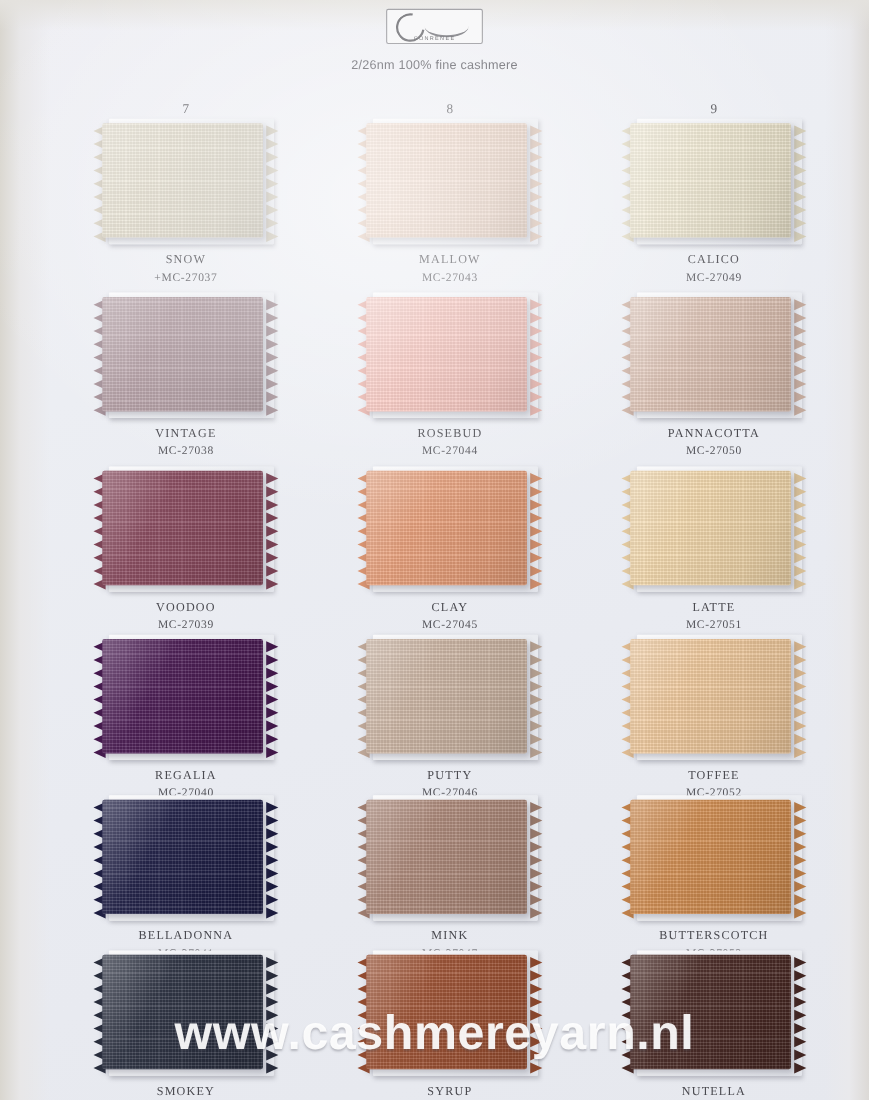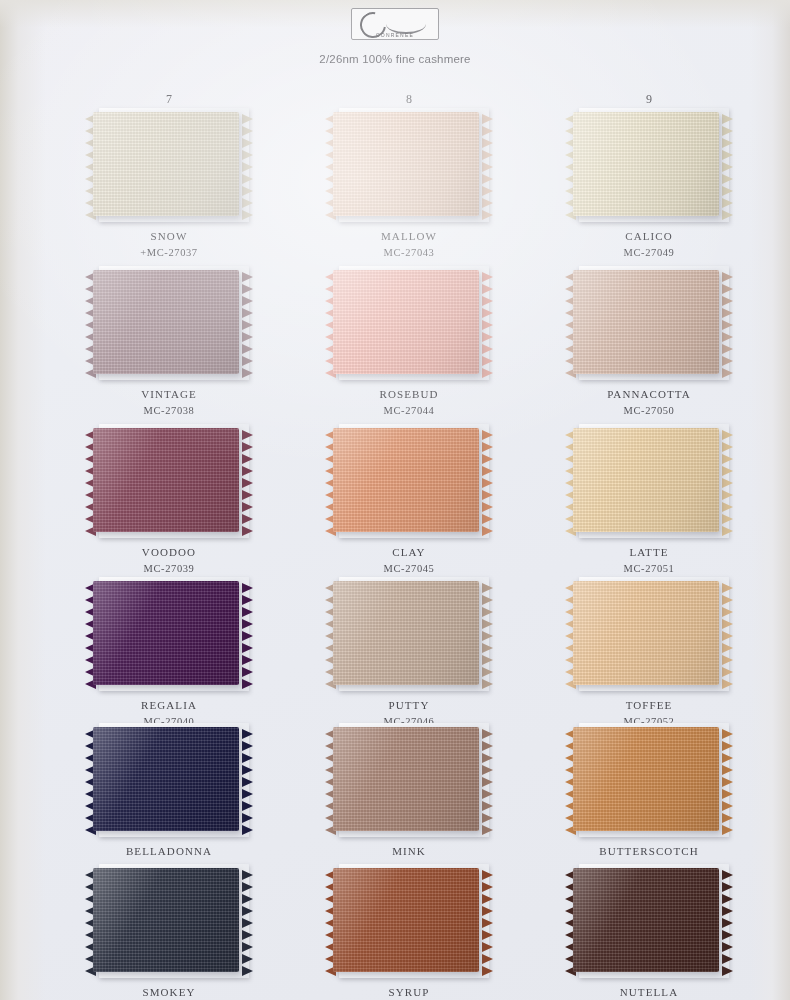--- a/index.html
+++ b/index.html
@@ -853,13 +853,14 @@
             <div class="shade"></div>
           </div>
         </div>
         <div class="labels">
           <div class="label-name">NUTELLA</div>
         </div>
       </div>
     </div>
 
   <div class="sheen"></div>
+  <div id="watermark">www.cashmereyarn.nl</div>
 </div>
 
 </body></html>

